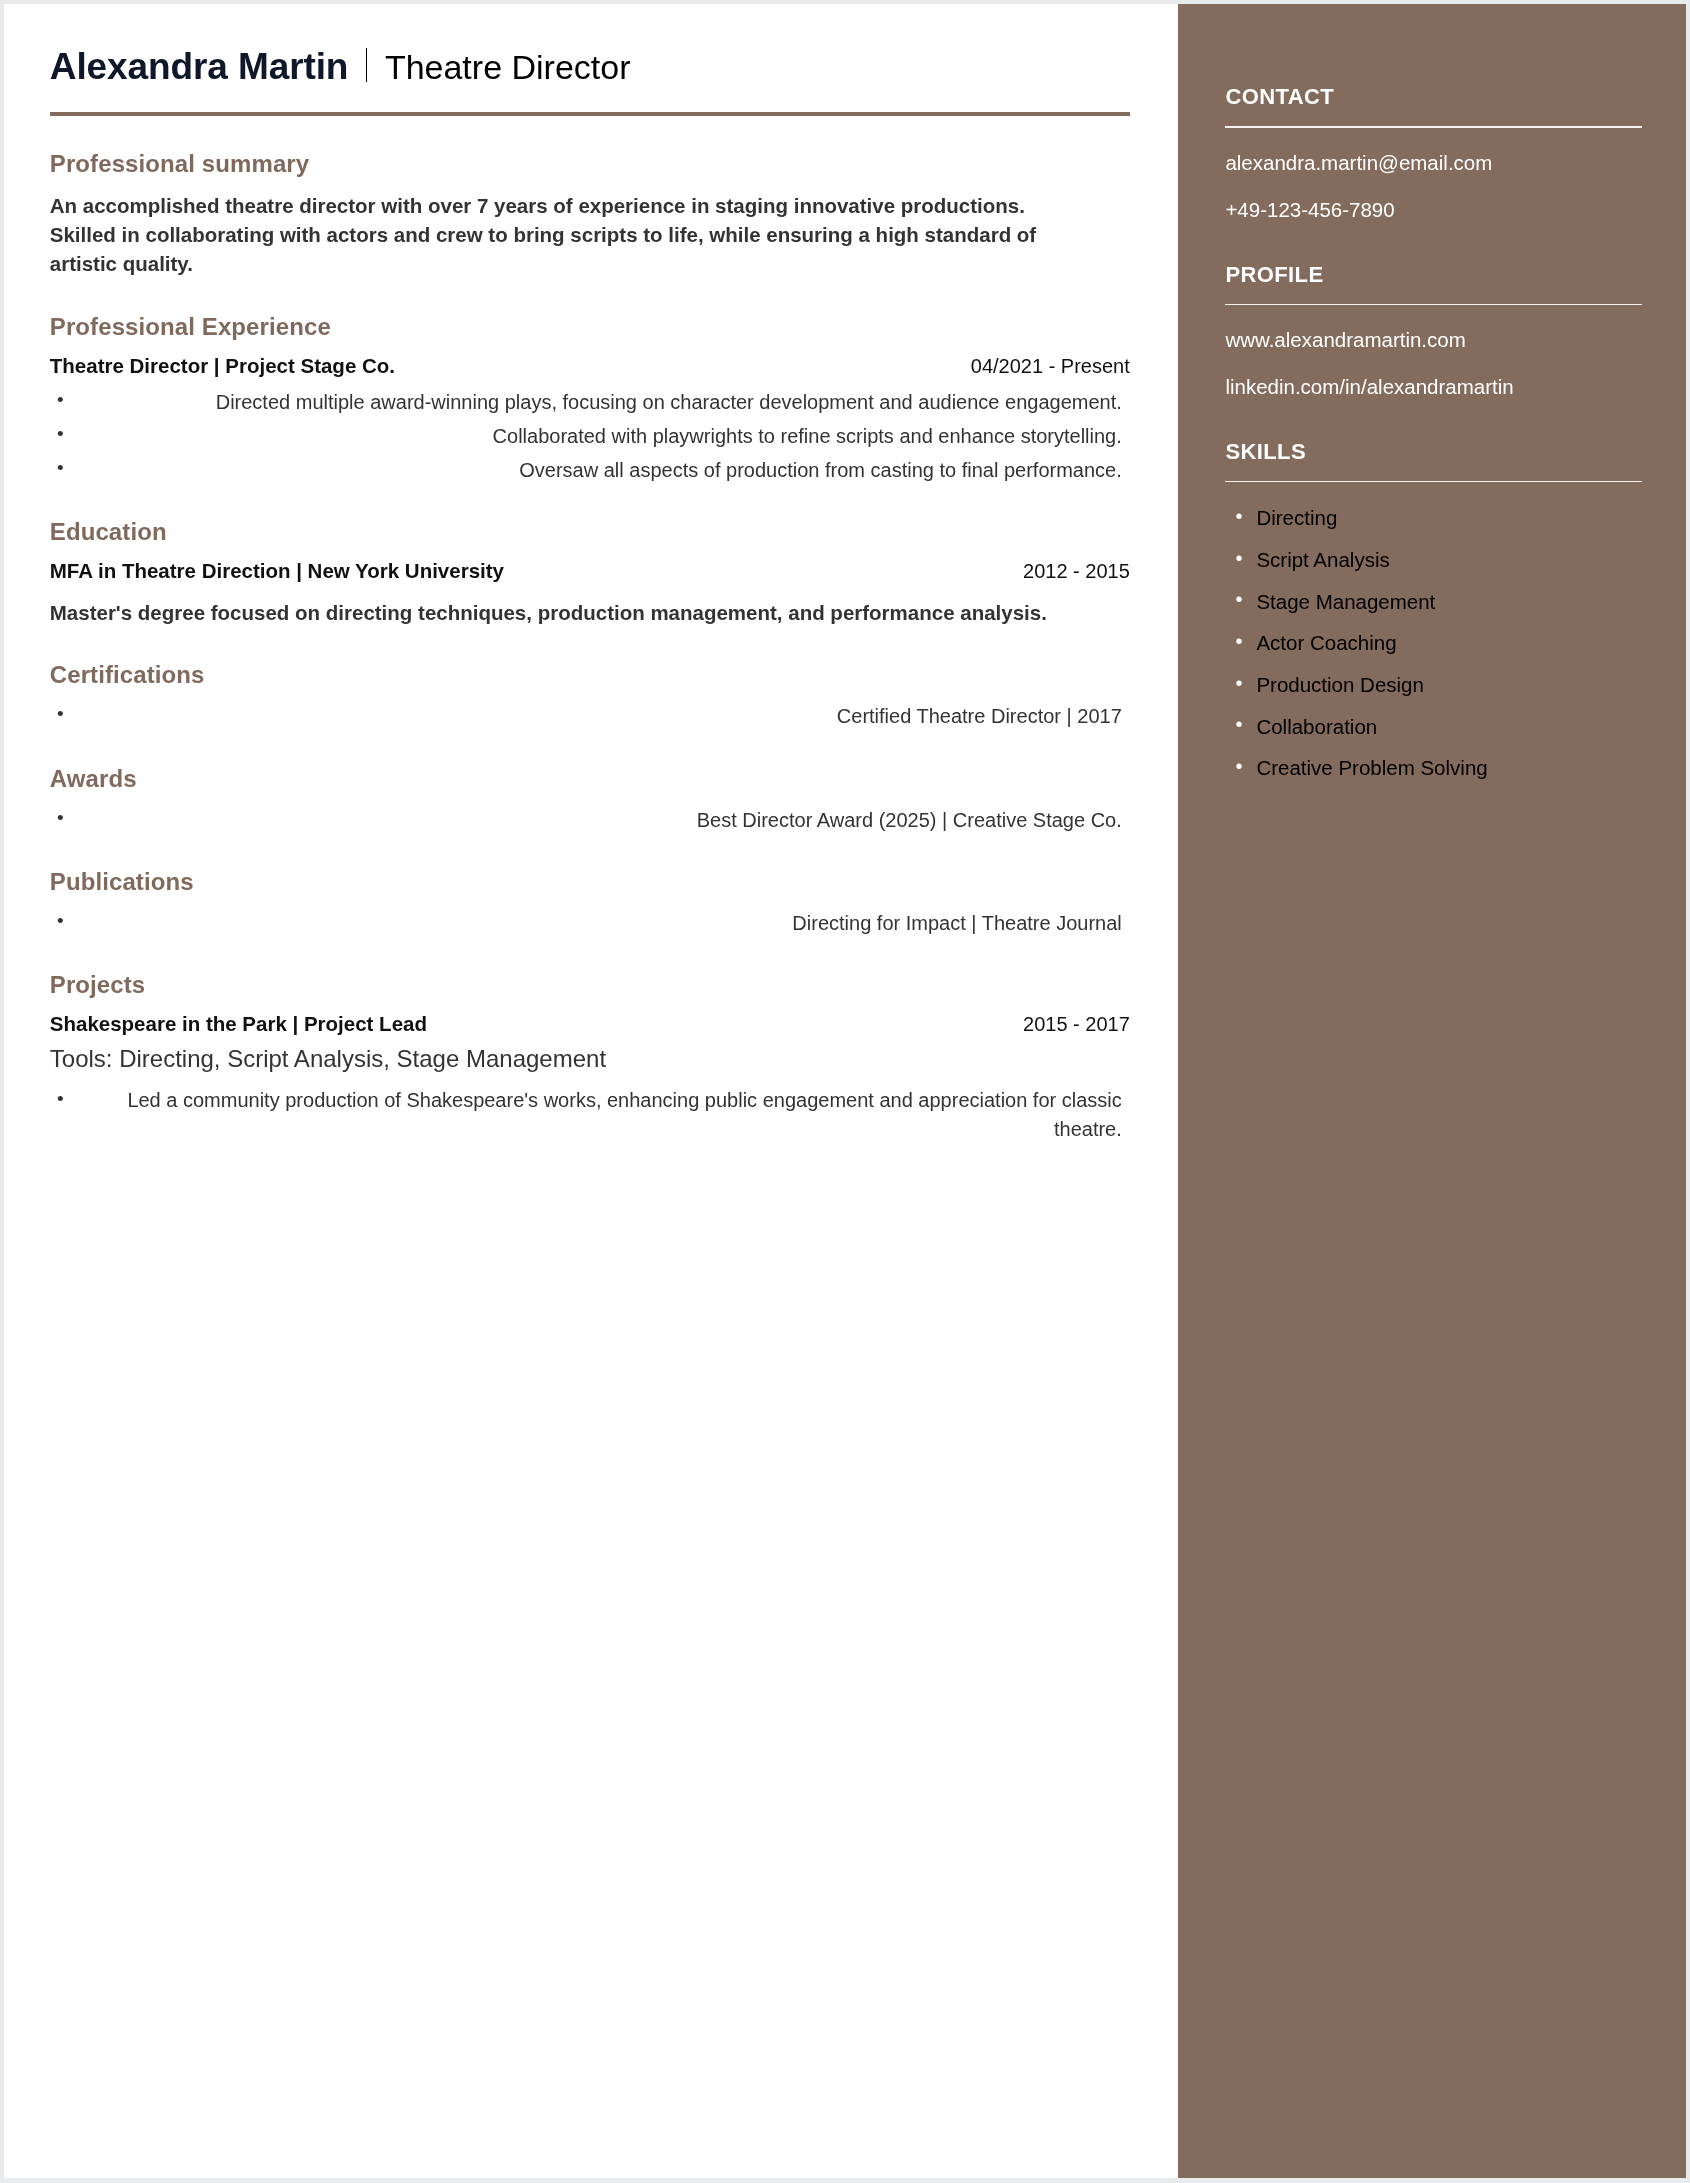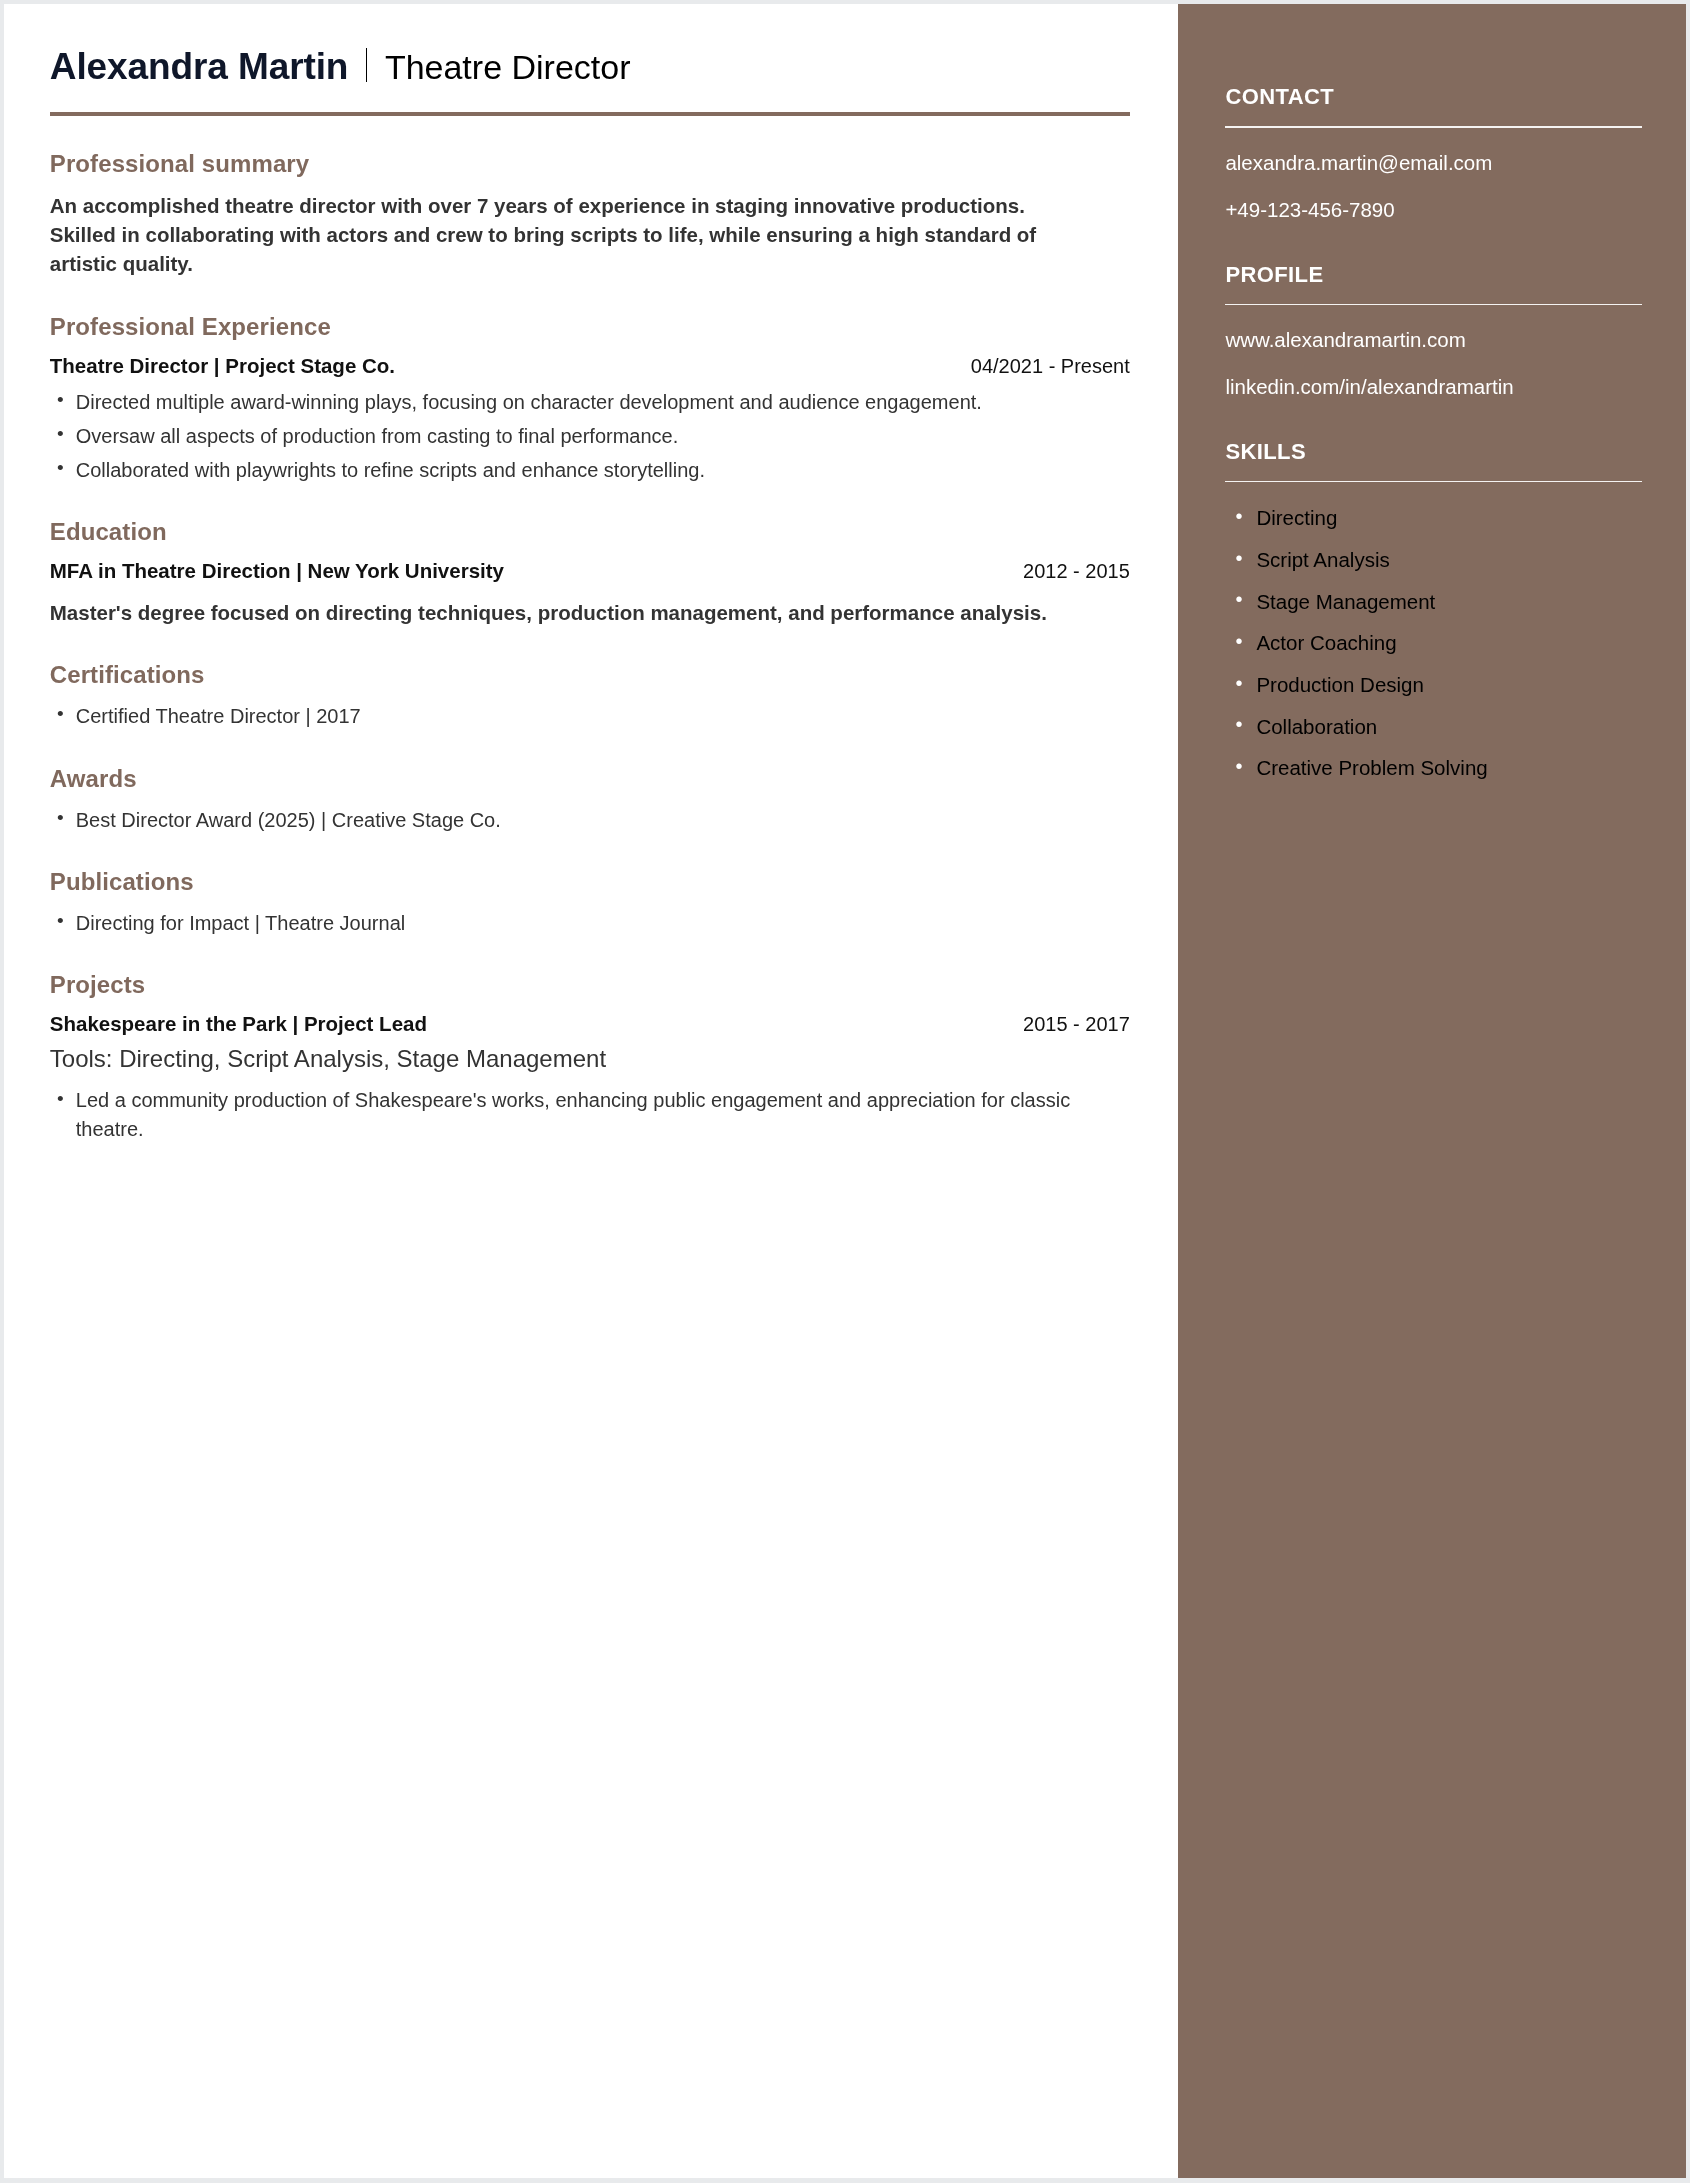--- a/index.html
+++ b/index.html
@@ -114,20 +114,21 @@
     padding: 0;
   }
   ul.bullets li {
     position: relative;
     font-size: 20px;
     line-height: 1.42;
     color: #333333;
     padding-left: 26px;
     margin-bottom: 5.8px;
     max-width: 1046px;
+    text-align: right;
   }
   ul.bullets li::before {
     content: "•";
     position: absolute;
     left: 7.3px;
     top: -0.7px;
     font-size: 19px;
     color: #333333;
   }
 
@@ -215,22 +216,22 @@
 
     <div class="section">
       <h2 class="section-title">Professional Experience</h2>
       <div>
         <div class="entry-head">
           <span class="entry-title">Theatre Director | Project Stage Co.</span>
           <span class="entry-date">04/2021 - Present</span>
         </div>
         <ul class="bullets">
           <li>Directed multiple award-winning plays, focusing on character development and audience engagement.</li>
+          <li>Collaborated with playwrights to refine scripts and enhance storytelling.</li>
           <li>Oversaw all aspects of production from casting to final performance.</li>
-          <li>Collaborated with playwrights to refine scripts and enhance storytelling.</li>
         </ul>
       </div>
     </div>
 
     <div class="section">
       <h2 class="section-title">Education</h2>
       <div>
         <div class="entry-head">
           <span class="entry-title">MFA in Theatre Direction | New York University</span>
           <span class="entry-date">2012 - 2015</span>

